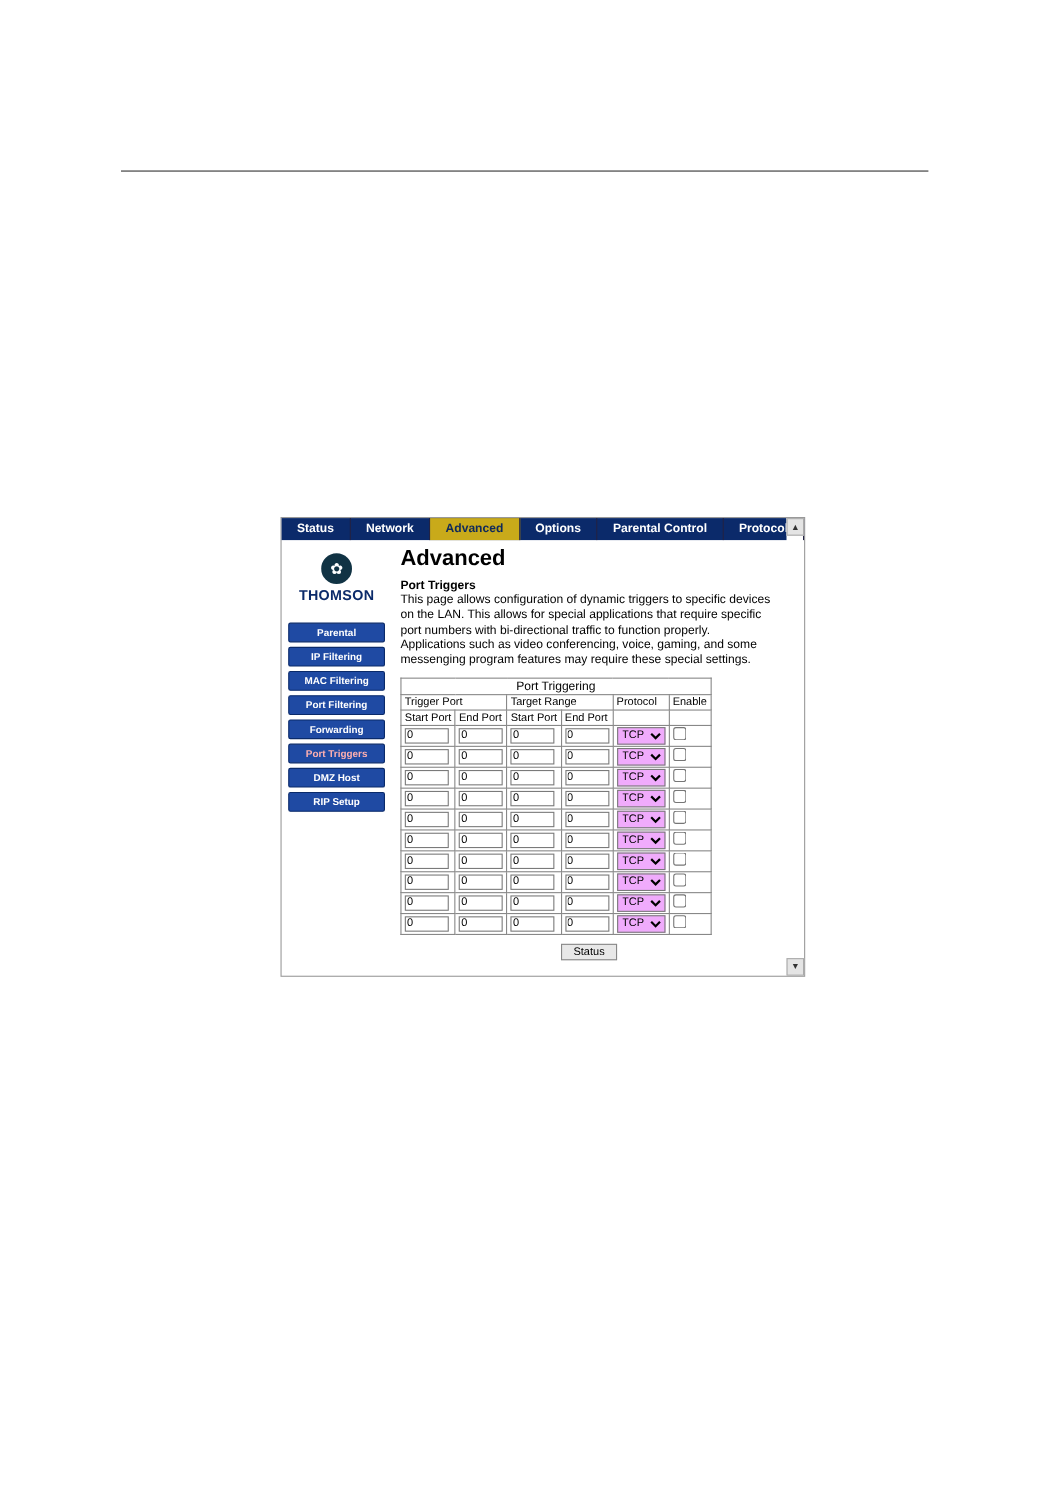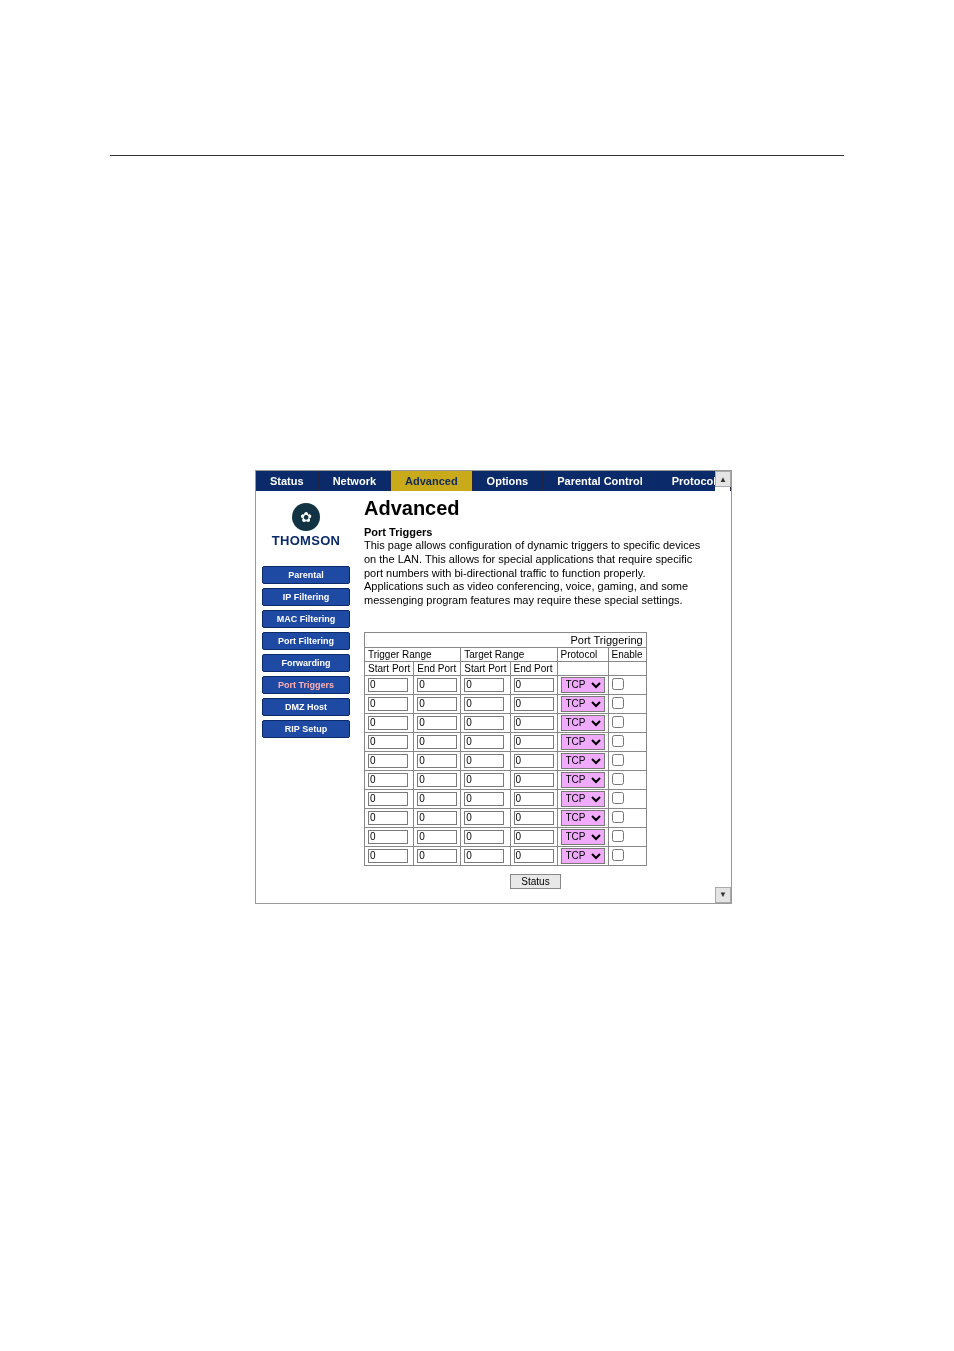--- a/index.html
+++ b/index.html
@@ -116,36 +116,36 @@
   }
   .subhead {
     font-weight: bold;
     font-size: 11px;
     margin-bottom: 1px;
   }
   .desc {
     font-size: 11px;
     line-height: 1.25;
     color: #000;
-    margin-bottom: 24px;
+    margin-bottom: 8px;
     max-width: 355px;
   }
   table.port {
     border-collapse: collapse;
     font-size: 10px;
   }
   table.port th, table.port td {
     border: 1px solid #888;
     padding: 1px 3px;
     text-align: left;
     font-weight: normal;
     background: #fff;
   }
   table.port .title-row td {
-    text-align: right;
+    text-align: center;
     font-size: 11px;
   }
   table.port input[type=text] {
     width: 40px;
     font-size: 10px;
     height: 14px;
     border: 1px solid #7a7a7a;
     background: #fff;
     box-sizing: border-box;
     padding: 0 1px;
@@ -202,21 +202,21 @@
           <h1>Advanced</h1>
           <div class="subhead">Port Triggers</div>
           <div class="desc">This page allows configuration of dynamic triggers to specific devices on the LAN. This allows for special applications that require specific port numbers with bi-directional traffic to function properly. Applications such as video conferencing, voice, gaming, and some messenging program features may require these special settings.</div>
 
           <table class="port">
             <tbody>
                 <tr class="title-row">
                   <td colspan="6">Port Triggering</td>
                 </tr>
             <tr>
-              <td colspan="2">Trigger Range</td>
+              <td colspan="2">Trigger Port</td>
               <td colspan="2">Target Range</td>
               <td>Protocol</td>
               <td>Enable</td>
             </tr>
             <tr>
               <td>Start Port</td>
               <td>End Port</td>
               <td>Start Port</td>
               <td>End Port</td>
               <td></td>

